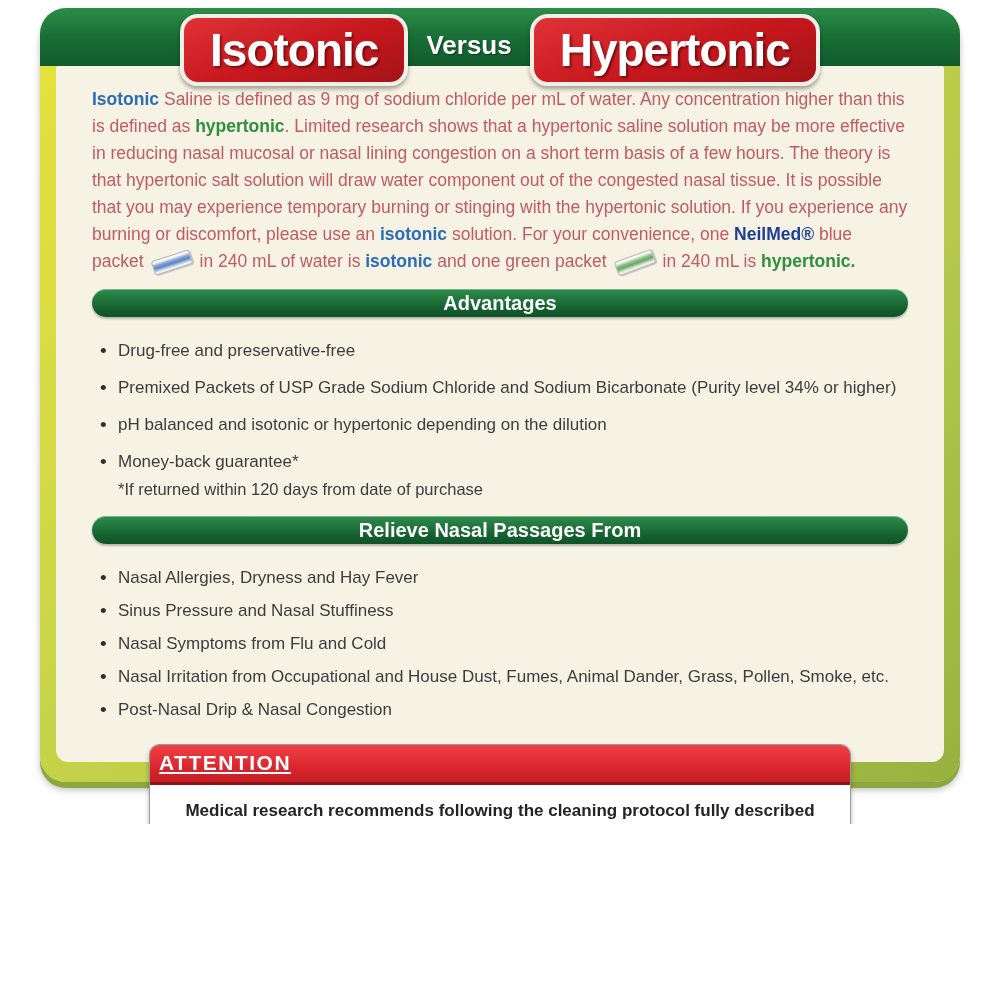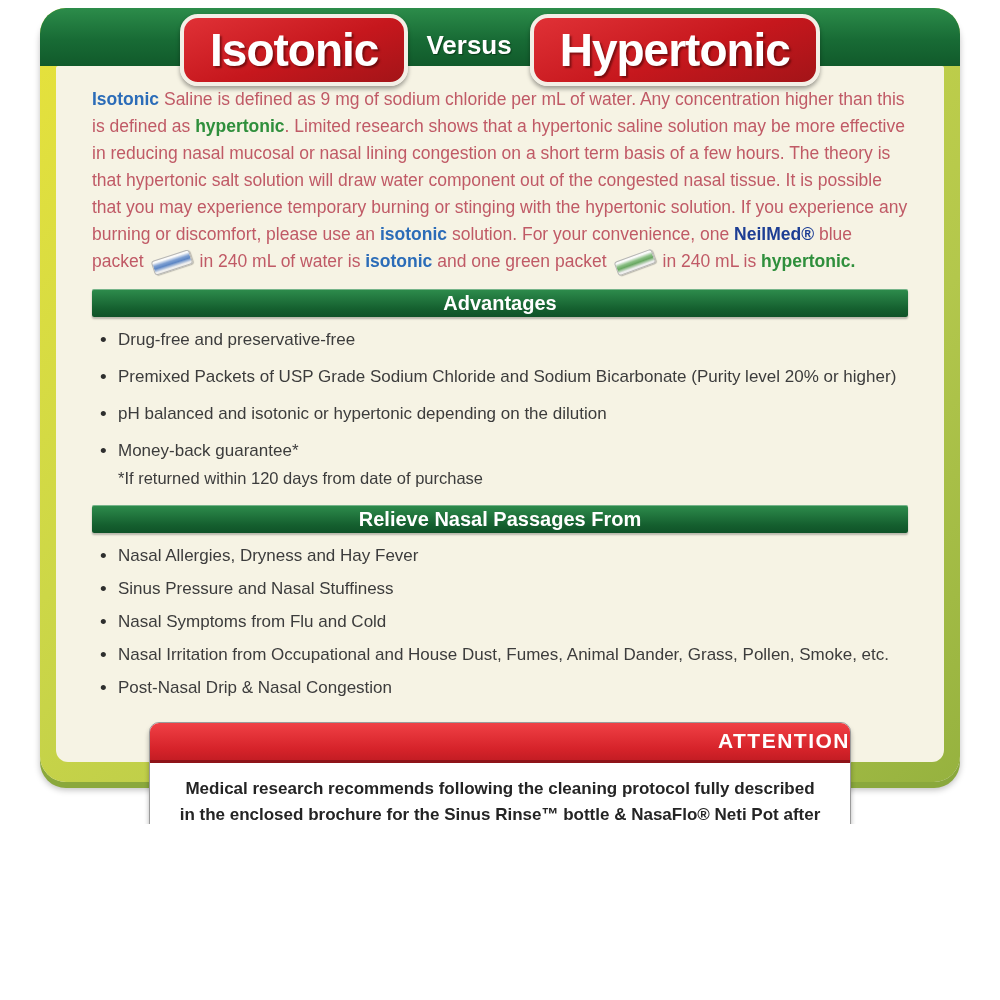--- a/index.html
+++ b/index.html
@@ -31,40 +31,40 @@
   .seg-green{color:#2f8f3c;font-weight:bold;}
   .seg-brand{color:#1d3e94;font-weight:bold;}
   .packet{display:inline-block;width:38px;height:13px;border-radius:3px;vertical-align:middle;
           border:1px solid #b5b5b5;margin:0 8px;box-shadow:1px 1px 1px rgba(0,0,0,0.25);}
   .packet.blue{transform:rotate(-18deg);
      background:linear-gradient(180deg,#fafafa 12%,#7d9fd2 38%,#5d86c4 58%,#eeeeee 88%);}
   .packet.green{transform:rotate(-20deg);
      background:linear-gradient(180deg,#fafafa 12%,#8abf84 38%,#69a862 58%,#eeeeee 88%);}
 
   
-  .pill{margin:14px 0 10px 0;height:28px;border-radius:2px;text-align:center;
+  .pill{margin:14px 0 21px 0;height:28px;border-radius:14px;text-align:center;
         background:linear-gradient(180deg,#2e8d4d 0%,#15602f 70%,#0f5228 100%);
         color:#ffffff;font-weight:bold;font-size:20px;line-height:28px;
         box-shadow:0 2px 2px rgba(0,0,0,0.25), inset 0 1px 0 rgba(255,255,255,0.35);}
 
   
   ul.bullets{list-style:none;margin:6px 0 0 0;padding:0 0 0 6px;}
   ul.bullets li{position:relative;padding-left:20px;margin:0 0 12px 0;
                 font-size:17px;line-height:25px;color:#3c3c3c;}
   ul.bullets li::before{content:"\2022";position:absolute;left:2px;top:0;color:#2e2e2e;
                         font-size:19px;}
   ul.bullets.tight li{margin-bottom:8px;}
   .footnote{margin-top:3px;font-size:16.5px;color:#3c3c3c;}
 
   
   .attention{width:700px;margin:22px auto 0 auto;border:1px solid #9a9a9a;border-radius:10px;
              overflow:hidden;background:#ffffff;box-shadow:0 4px 5px rgba(0,0,0,0.3);}
   .attention-header{background:linear-gradient(180deg,#f04045 0%,#d6232a 70%,#c41d24 100%);
              border-bottom:3px solid #8e1318;color:#ffffff;font-weight:bold;font-size:21px;
-             letter-spacing:1.5px;text-align:right;padding:6px 0 7px 0;}
+             letter-spacing:1.5px;text-align:left;padding:6px 0 7px 9px;text-decoration:underline;}
   .attention-body{padding:13px 26px 18px 26px;text-align:center;font-weight:bold;
              font-size:17px;line-height:26px;color:#242424;}
 </style>
 </head>
 <body>
 
 <div class="stage">
   <div class="card">
     <div class="green-bar"></div>
     <div class="badge-row">
@@ -72,21 +72,21 @@
       <div class="versus">Versus</div>
       <div class="badge">Hypertonic</div>
     </div>
 
     <div class="panel">
       <p class="intro" id="intro"><span class="seg-blue">Isotonic</span><span> Saline is defined as 9 mg of sodium chloride per mL of water. Any concentration higher than this is defined as </span><span class="seg-green">hypertonic</span><span>. Limited research shows that a hypertonic saline solution may be more effective in reducing nasal mucosal or nasal lining congestion on a short term basis of a few hours. The theory is that hypertonic salt solution will draw water component out of the congested nasal tissue. It is possible that you may experience temporary burning or stinging with the hypertonic solution. If you experience any burning or discomfort, please use an </span><span class="seg-blue">isotonic</span><span> solution. For your convenience, one </span><span class="seg-brand">NeilMed®</span><span> blue packet</span><span class="packet blue"></span><span>in 240 mL of water is </span><span class="seg-blue">isotonic</span><span> and one green packet</span><span class="packet green"></span><span>in 240 mL is </span><span class="seg-green">hypertonic.</span></p>
 
       <div class="pill">Advantages</div>
       <ul class="bullets" id="advantages-list">
           <li>Drug-free and preservative-free</li>
-          <li>Premixed Packets of USP Grade Sodium Chloride and Sodium Bicarbonate (Purity level 20% or higher)</li>
+          <li>Premixed Packets of USP Grade Sodium Chloride and Sodium Bicarbonate (Purity level 34% or higher)</li>
           <li>pH balanced and isotonic or hypertonic depending on the dilution</li>
           <li>Money-back guarantee*<div class="footnote">*If returned within 120 days from date of purchase</div></li>
         </ul>
 
       <div class="pill">Relieve Nasal Passages From</div>
       <ul class="bullets tight" id="relieve-list">
           <li>Nasal Allergies, Dryness and Hay Fever</li>
           <li>Sinus Pressure and Nasal Stuffiness</li>
           <li>Nasal Symptoms from Flu and Cold</li>
           <li>Nasal Irritation from Occupational and House Dust, Fumes, Animal Dander, Grass, Pollen, Smoke, etc.</li>

